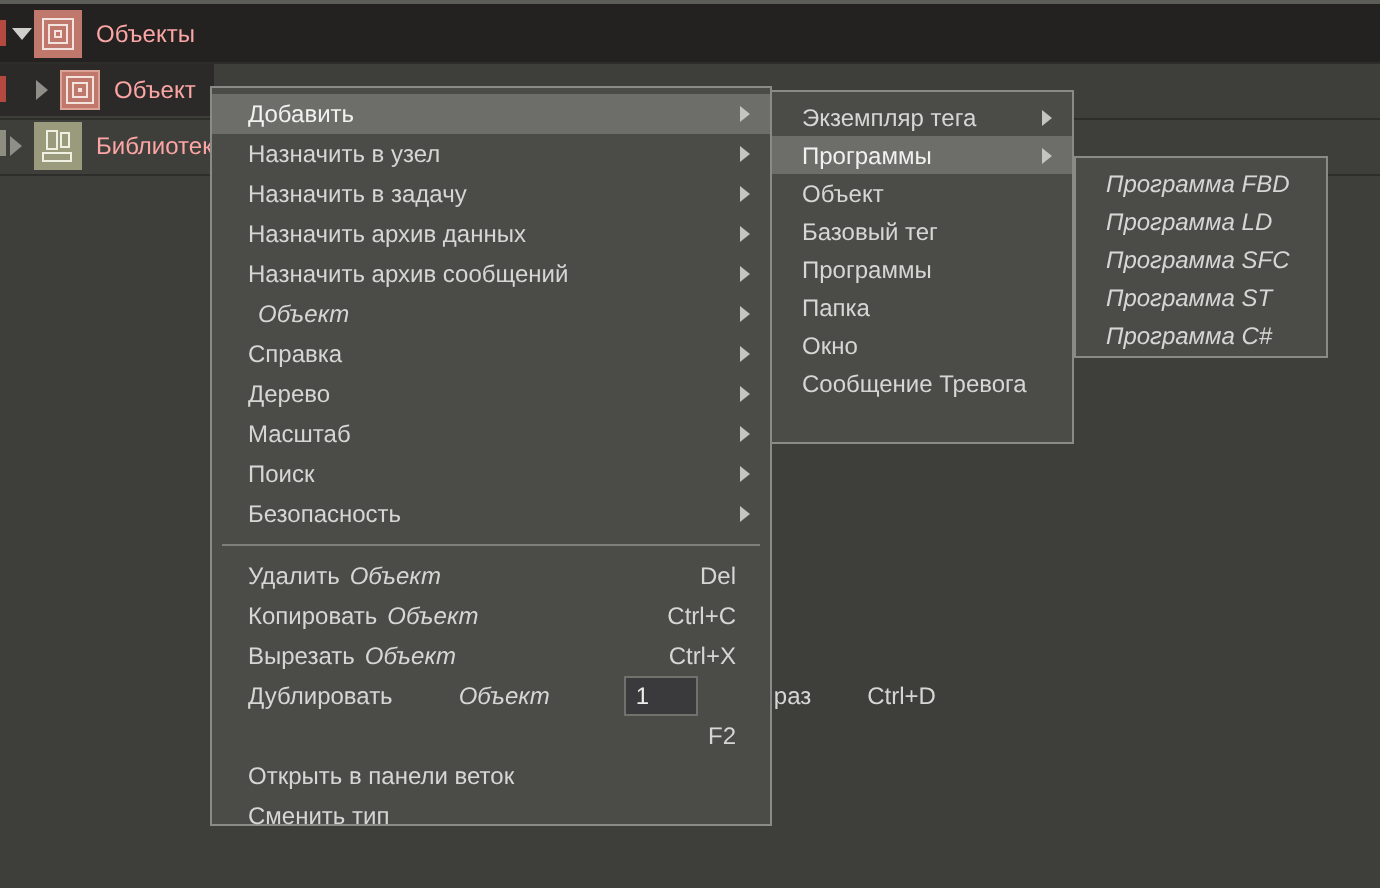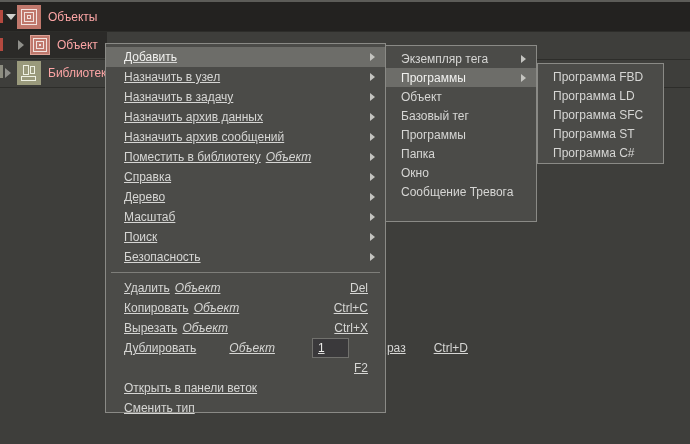--- a/index.html
+++ b/index.html
@@ -22,23 +22,23 @@
   .exp-down{border-left:5px solid transparent;border-right:5px solid transparent;border-top:6px solid #cfcfcb;}
   .exp-right{border-top:5px solid transparent;border-bottom:5px solid transparent;border-left:6px solid #8f8f8a;}
   .tree-icon{position:absolute;display:block;}
   .tree-label{position:absolute;color:#fca5a5;font-size:12px;white-space:nowrap;}
   
   .menu{
     position:absolute;box-sizing:border-box;
     background:#4b4b48;border:1px solid #8a8a86;
     padding:3px 0;color:#d6d6d4;font-size:12px;
   }
-  #context-menu{left:105px;top:43px;width:281px;height:370px;z-index:10;text-decoration:underline;}
+  #context-menu{left:105px;top:43px;width:281px;height:370px;z-index:10;}
   #add-submenu{left:385px;top:45px;width:152px;height:177px;z-index:11;}
-  #programs-submenu{left:537px;top:63px;width:127px;height:101px;z-index:12;}
+  #programs-submenu{left:537px;top:78px;width:127px;height:101px;z-index:12;font-style:italic;}
   .menu-item{
     display:flex;align-items:center;
     padding:0 10px 0 18px;white-space:nowrap;cursor:default;
   }
   #context-menu .menu-item{height:20px;}
   #add-submenu .menu-item,#programs-submenu .menu-item{height:19px;padding-left:15px;}
   .menu-item.hl{background:#6d6d69;color:#f1f1ef;}
   .menu-item .ital{font-style:italic;margin-left:5px;}
   .menu-item .suffix{margin-left:0;}
   .arrow{
@@ -116,21 +116,20 @@
     </div>
     <div class="menu-item">
       <span>Назначить архив данных</span>
       <span class="arrow"></span>
     </div>
     <div class="menu-item">
       <span>Назначить архив сообщений</span>
       <span class="arrow"></span>
     </div>
     <div class="menu-item">
-      <span>Поместить в библиотеку</span>
       <span class="ital">Объект</span>
       <span class="arrow"></span>
     </div>
     <div class="menu-item">
       <span>Справка</span>
       <span class="arrow"></span>
     </div>
     <div class="menu-item">
       <span>Дерево</span>
       <span class="arrow"></span>

